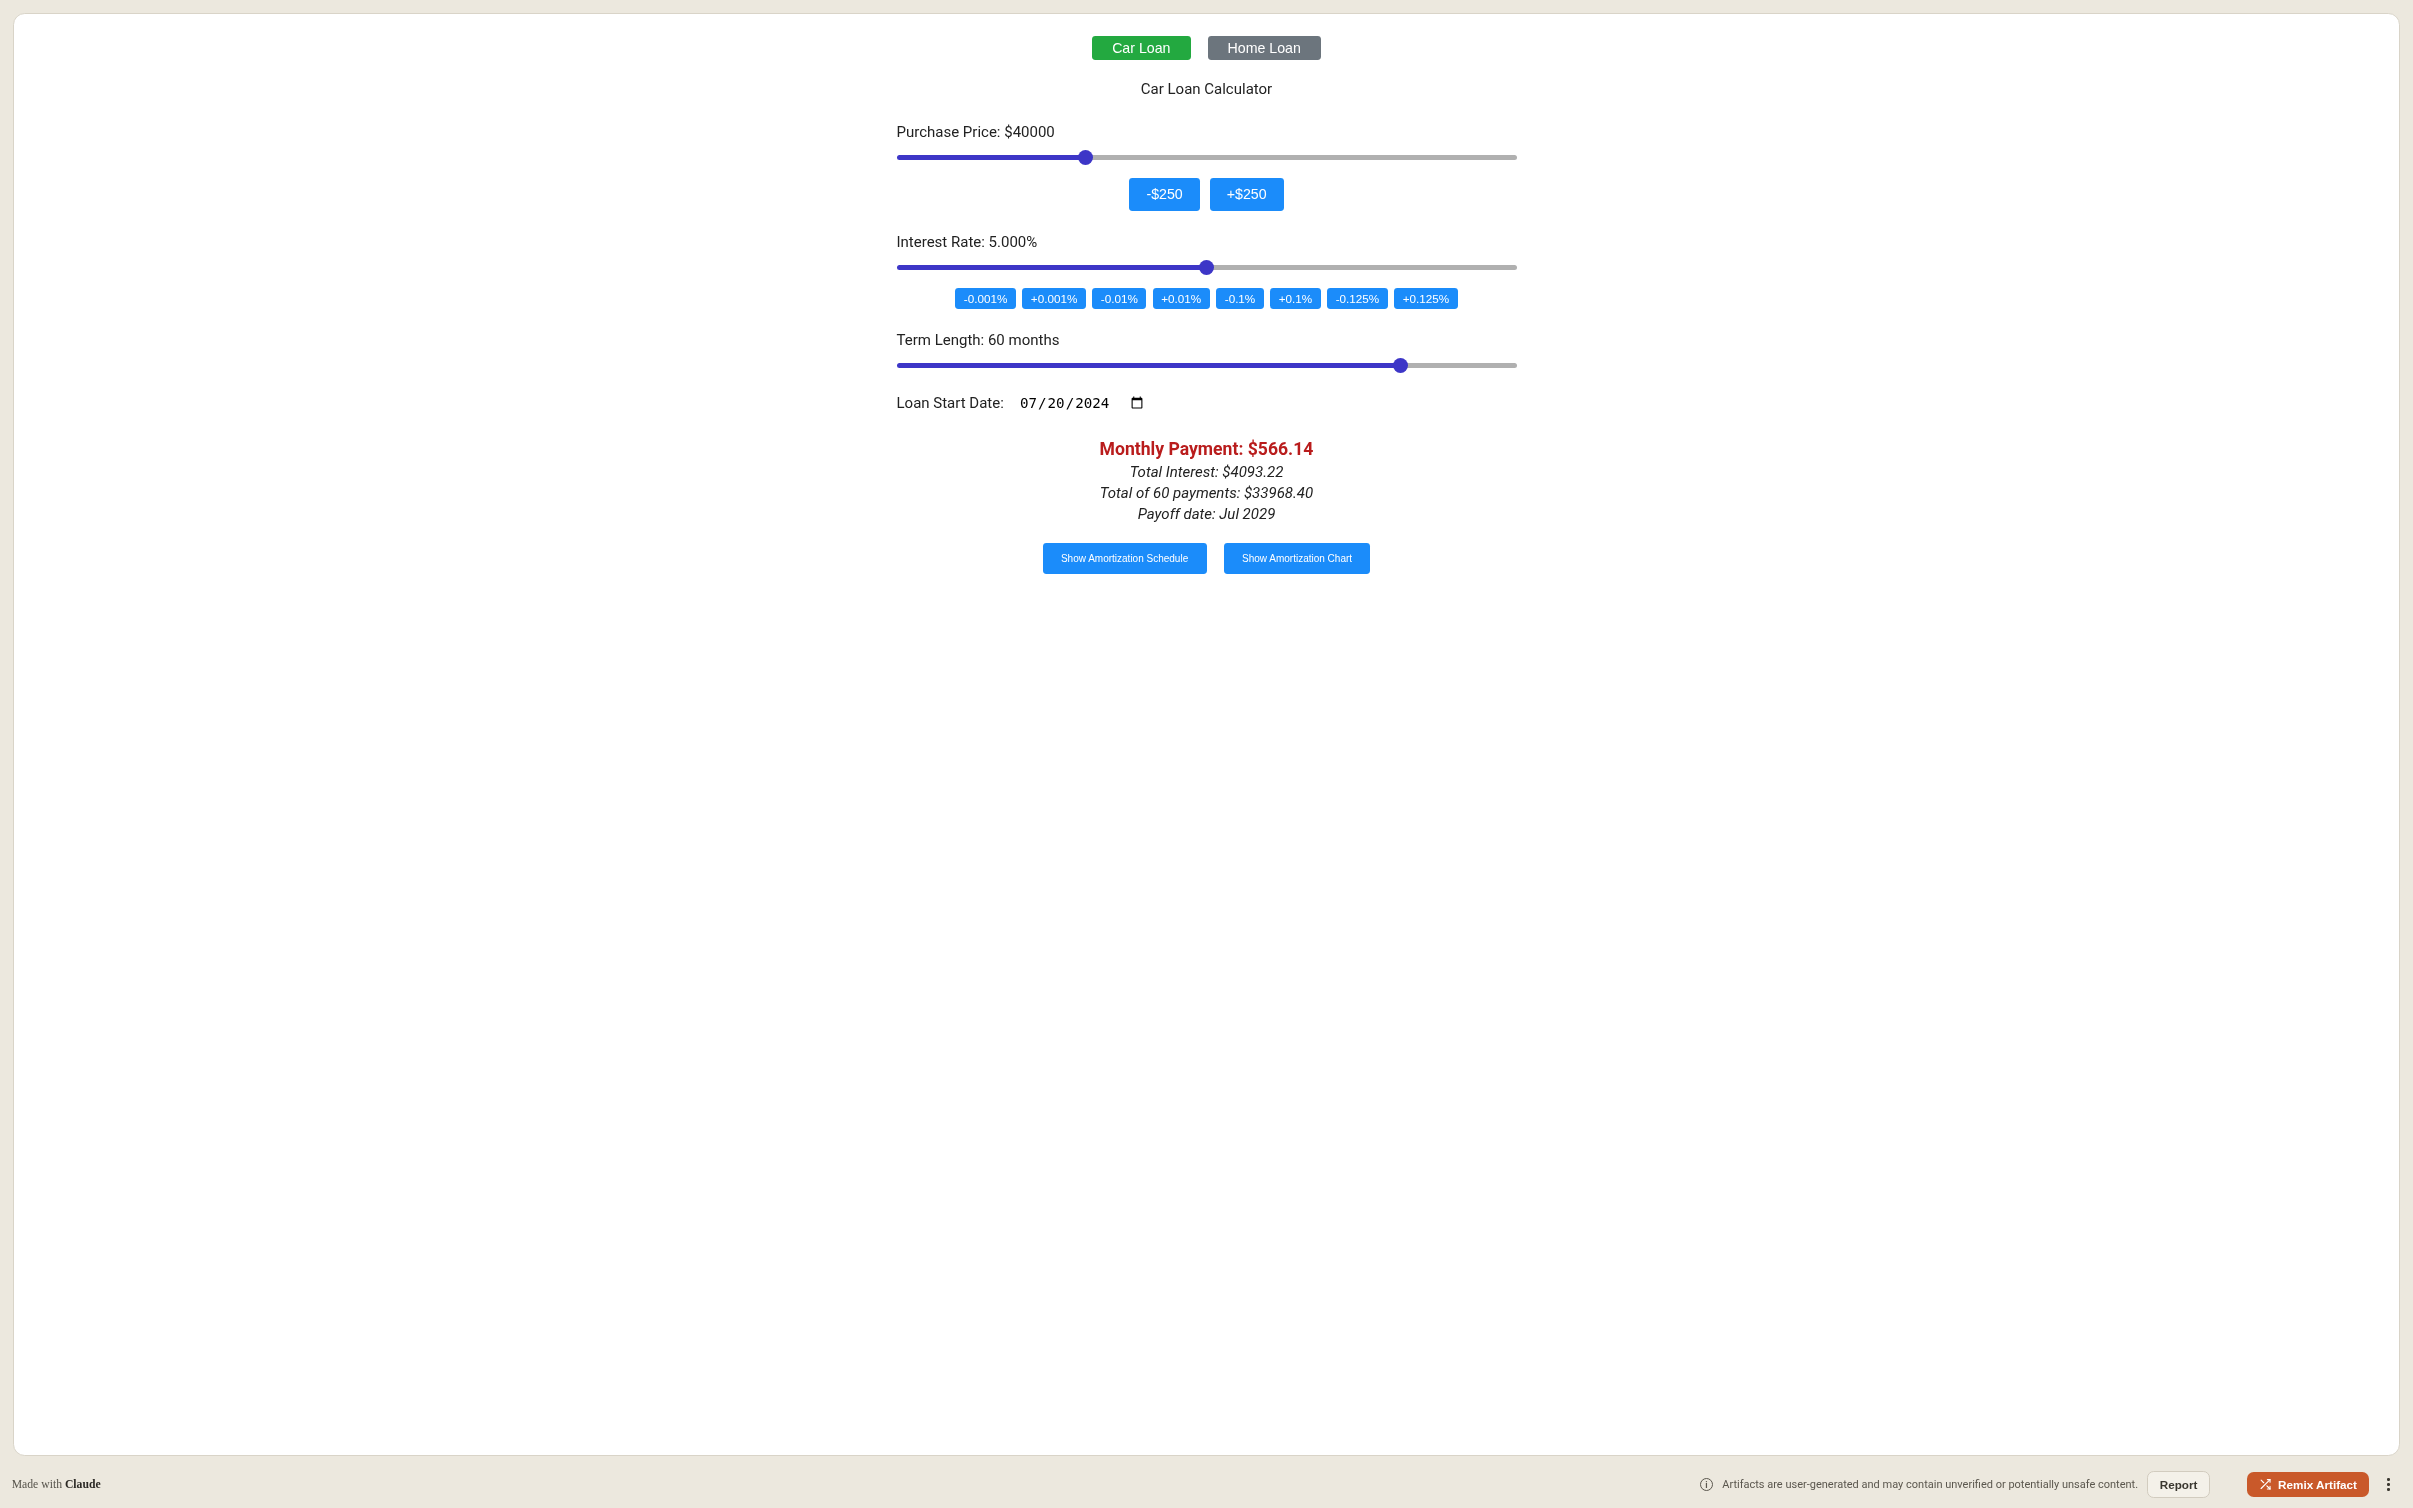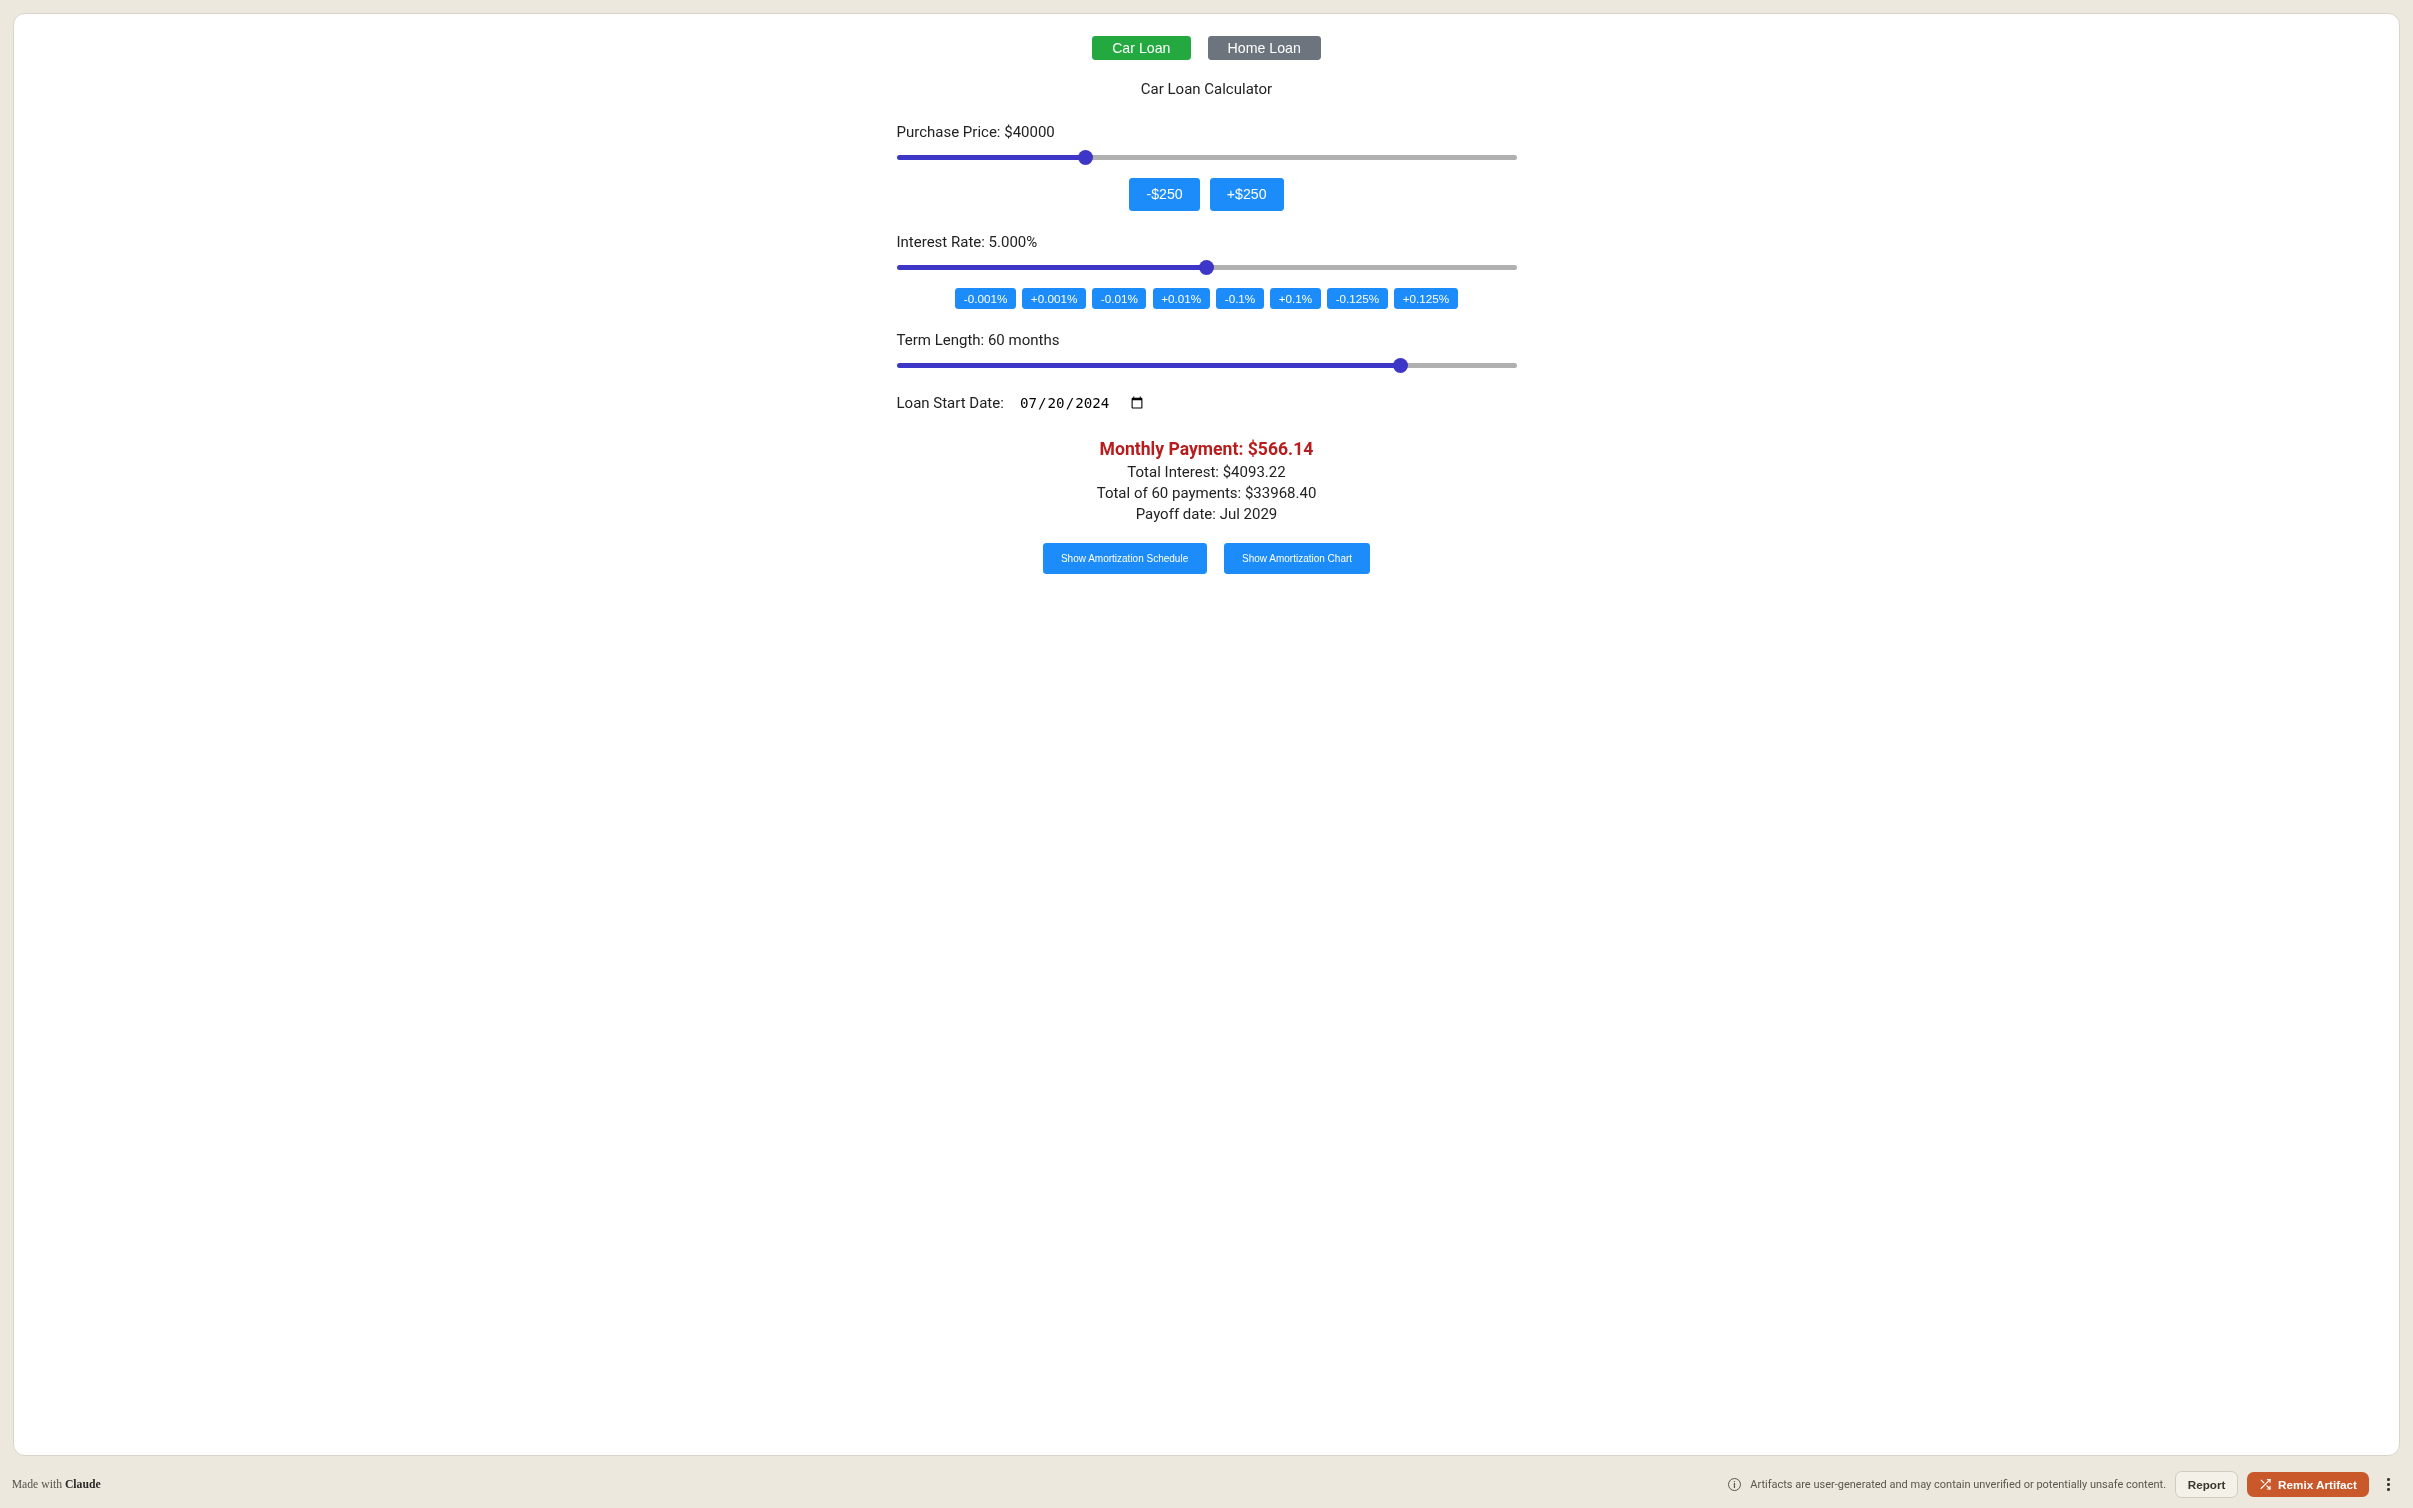--- a/index.html
+++ b/index.html
@@ -123,20 +123,21 @@
 }
 .monthly {
   font-size: 17.6px;
   font-weight: 700;
   color: #b91c1c;
 }
 .res-line {
   font-size: 15px;
   color: #222;
   margin-top: 3.4px;
+  font-style: italic;
 }
 .action-row {
   display: flex;
   justify-content: center;
   gap: 17px;
   margin-top: 20px;
 }
 .btn-big {
   background: #1b8cfa;
   color: #fff;
@@ -192,20 +193,21 @@
   color: #fff;
   border: none;
   border-radius: 6.7px;
   padding: 5.9px 11.7px;
   font-size: 11.7px;
   font-weight: 600;
   cursor: pointer;
   display: inline-flex;
   align-items: center;
   gap: 6.7px;
+  margin-left: 28px;
 }
 .shuffle-icon {
   width: 12.6px; height: 12.6px;
   display: inline-block;
 }
 .kebab {
   width: 22px; height: 25px;
   display: flex;
   flex-direction: column;
   justify-content: center;

